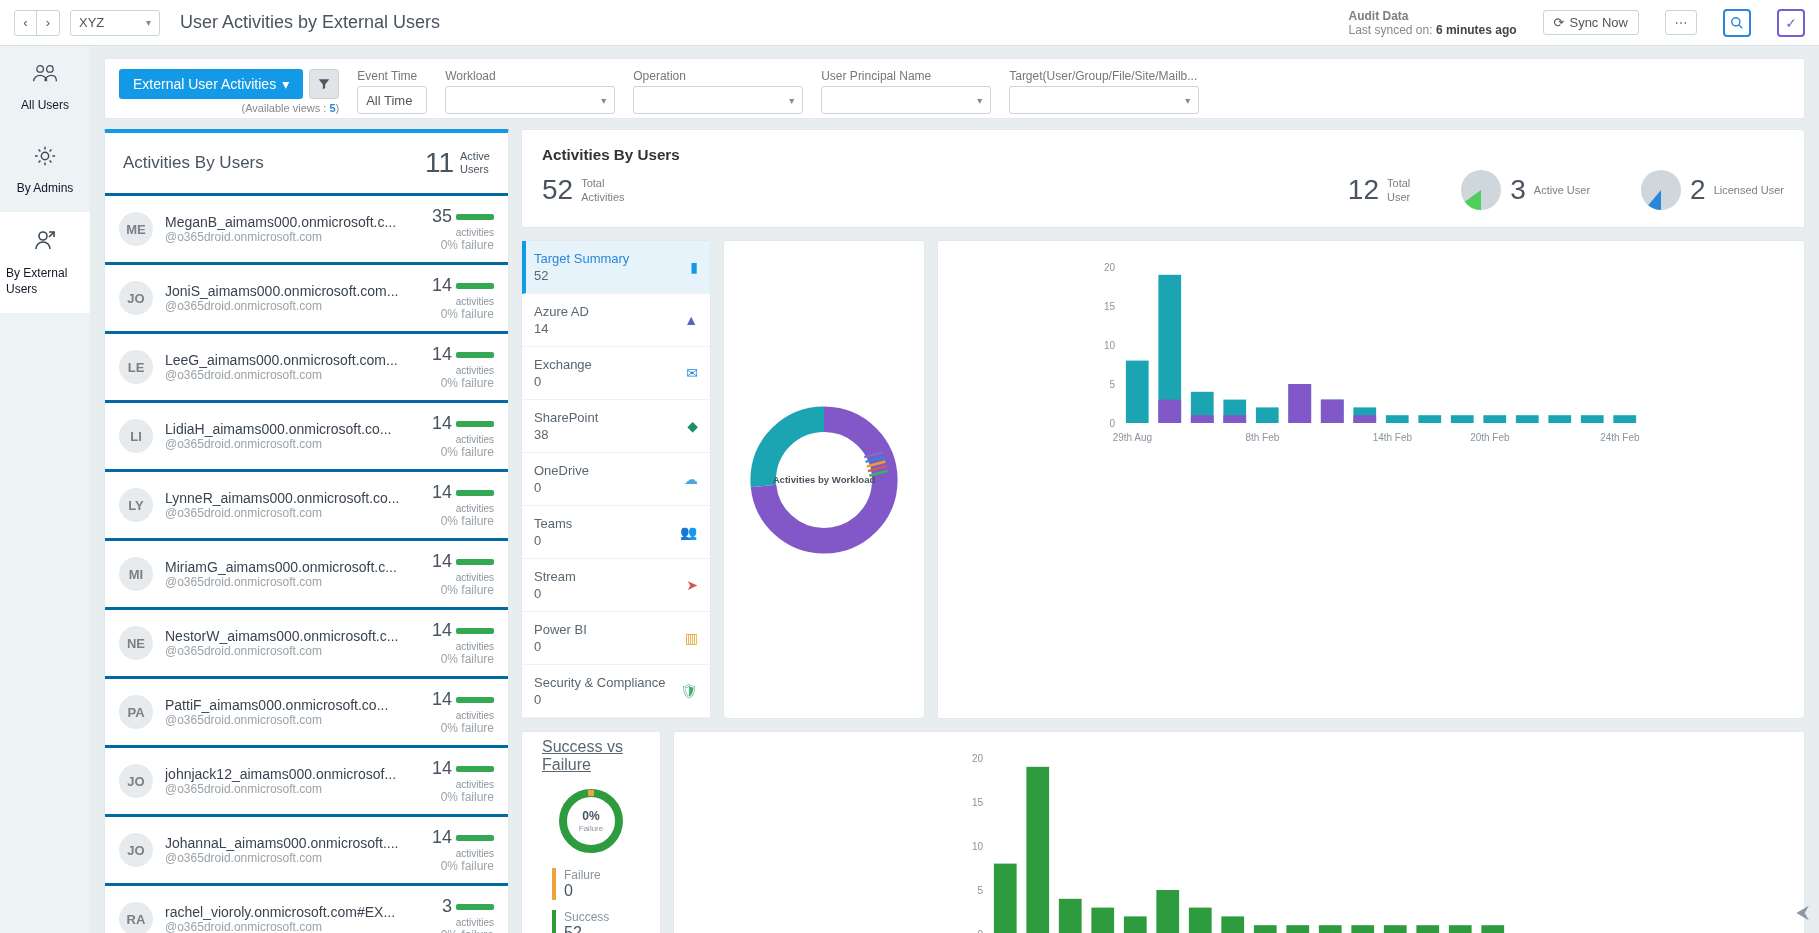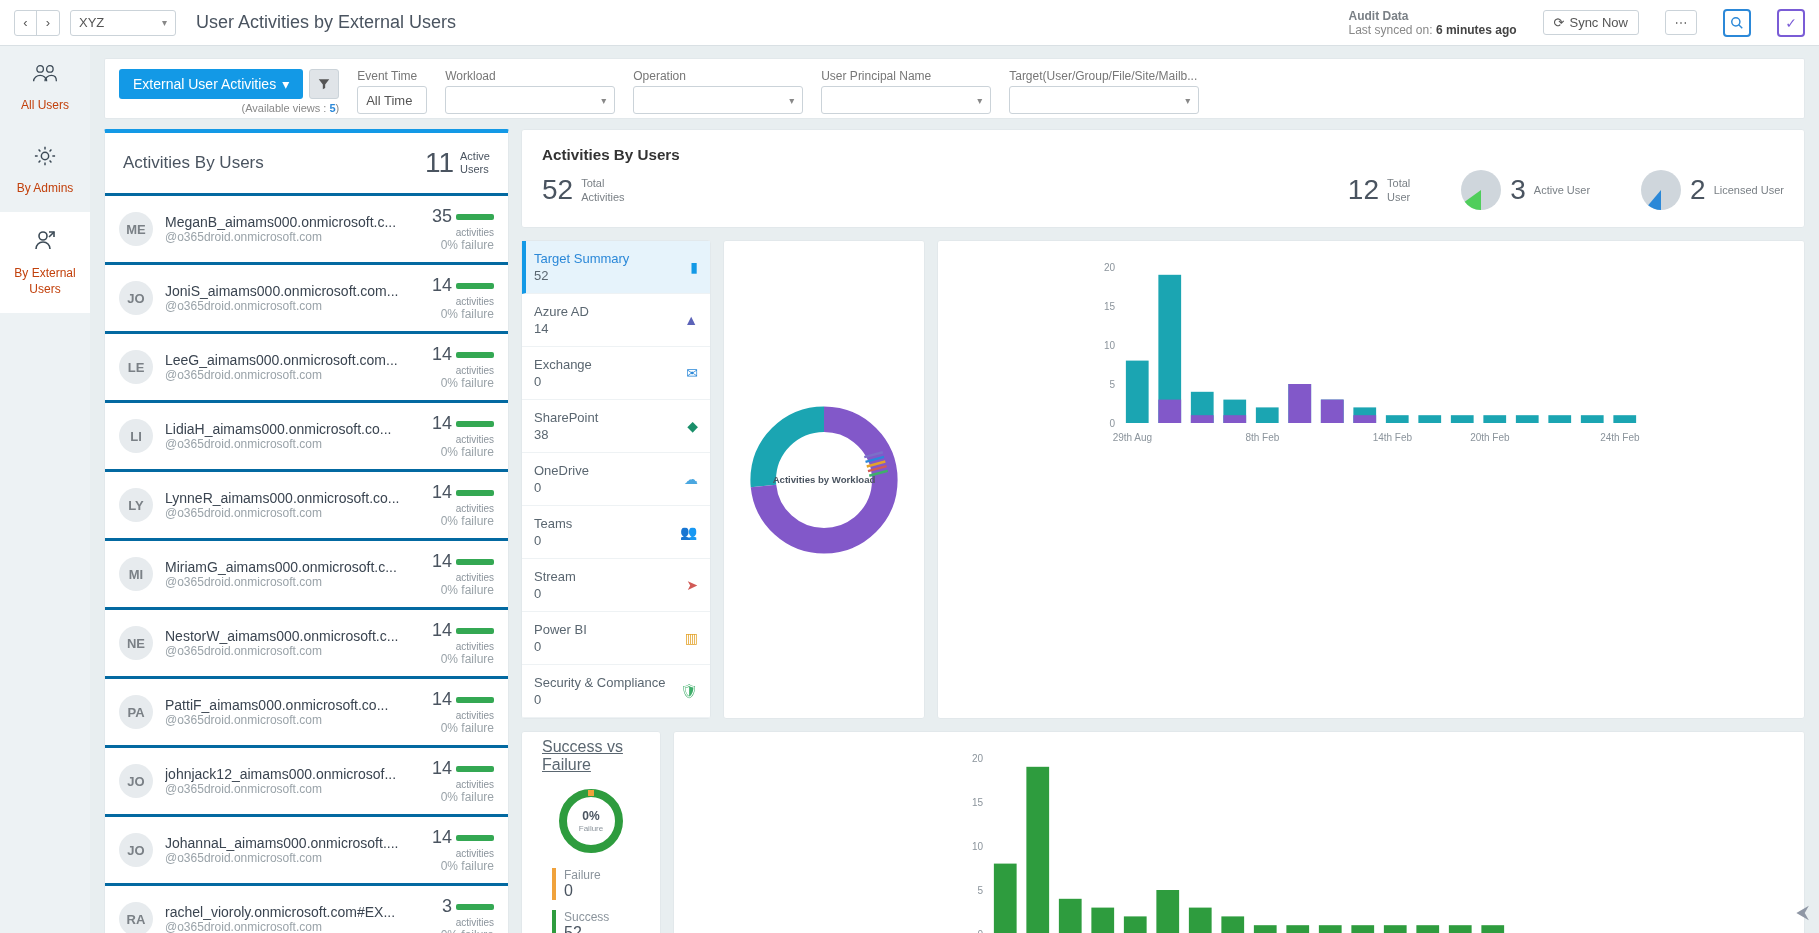--- a/index.html
+++ b/index.html
@@ -1,33 +1,33 @@
 <!DOCTYPE html>
 <html><head>
 <meta charset="utf-8">
 <style>
   * { box-sizing: border-box; margin: 0; padding: 0; font-family: "Segoe UI", Arial, sans-serif; }
   body { background: #e8eef0; color: #333; font-size: 13px; overflow: hidden; }
   .topbar { background: #fff; height: 46px; display: flex; align-items: center; padding: 0 14px; border-bottom: 1px solid #d9e0e4; }
   .nav-arrows { display: flex; border: 1px solid #cbd3d9; border-radius: 3px; overflow: hidden; }
   .nav-arrows span { width: 22px; height: 24px; display: flex; align-items: center; justify-content: center; color: #555; cursor: pointer; }
   .nav-arrows span:first-child { border-right: 1px solid #cbd3d9; }
-  .tenant-dd { margin-left: 10px; width: 106px; height: 26px; border: 1px solid #cbd3d9; border-radius: 3px; display: flex; align-items: center; justify-content: space-between; padding: 0 8px; color: #555; cursor: pointer; }
+  .tenant-dd { margin-left: 10px; width: 90px; height: 26px; border: 1px solid #cbd3d9; border-radius: 3px; display: flex; align-items: center; justify-content: space-between; padding: 0 8px; color: #555; cursor: pointer; }
   .page-title { margin-left: 20px; font-size: 18px; color: #4a5460; font-weight: 500; }
   .top-right { margin-left: auto; display: flex; align-items: center; gap: 26px; }
   .audit-block { text-align: left; color: #888; font-size: 12px; }
   .audit-block .title { color: #7a8086; font-weight: 600; }
   .audit-block b { color: #444; }
   .sync-btn { border: 1px solid #cbd3d9; border-radius: 3px; padding: 4px 10px; color: #555; cursor: pointer; display:flex; align-items:center; gap:5px;}
   .icon-square { width: 28px; height: 28px; border: 2px solid #2b88d8; color:#2b88d8; border-radius: 4px; display: flex; align-items: center; justify-content: center; cursor: pointer; font-size:14px;}
 
   .main { display: flex; height: calc(100vh - 46px); }
 
   .left-rail { width: 90px; background: #edf2f4; display: flex; flex-direction: column; }
-  .rail-item { display:flex; flex-direction:column; align-items:center; justify-content:center; padding: 16px 6px; color:#c2410c; cursor:pointer; font-size:12px; text-align:center; line-height:1.3;}
+  .rail-item { display:flex; flex-direction:column; align-items:center; justify-content:center; padding: 16px 6px; color:#0f172a; cursor:pointer; font-size:12px; text-align:left; line-height:1.3;}
   .rail-item.active { background:#fff; }
   .rail-icon { font-size:22px; margin-bottom:6px; color:#3c4a56;}
 
   .content { flex:1; display:flex; flex-direction:column; overflow:auto; padding: 12px 14px; gap:10px;}
 
   .filterbar { background:#fff; display:flex; align-items:flex-start; padding:10px 14px 4px; border:1px solid #e2e8eb; border-radius:2px; gap:18px;}
   .view-chip { position:relative; }
   .chip-btn { background:#1399e6; color:#fff; padding:6px 14px; border-radius:3px; cursor:pointer; display:flex; align-items:center; gap:6px; font-size:14px;}
   .chip-filter { background:#e0e4e8; width:30px; height:30px; display:flex; align-items:center; justify-content:center; border:1px solid #cbd3d9; border-radius:3px; cursor:pointer; color:#555; margin-left:6px;}
   .avail { font-size:11px; color:#888; text-align:right; margin-top:3px;}

